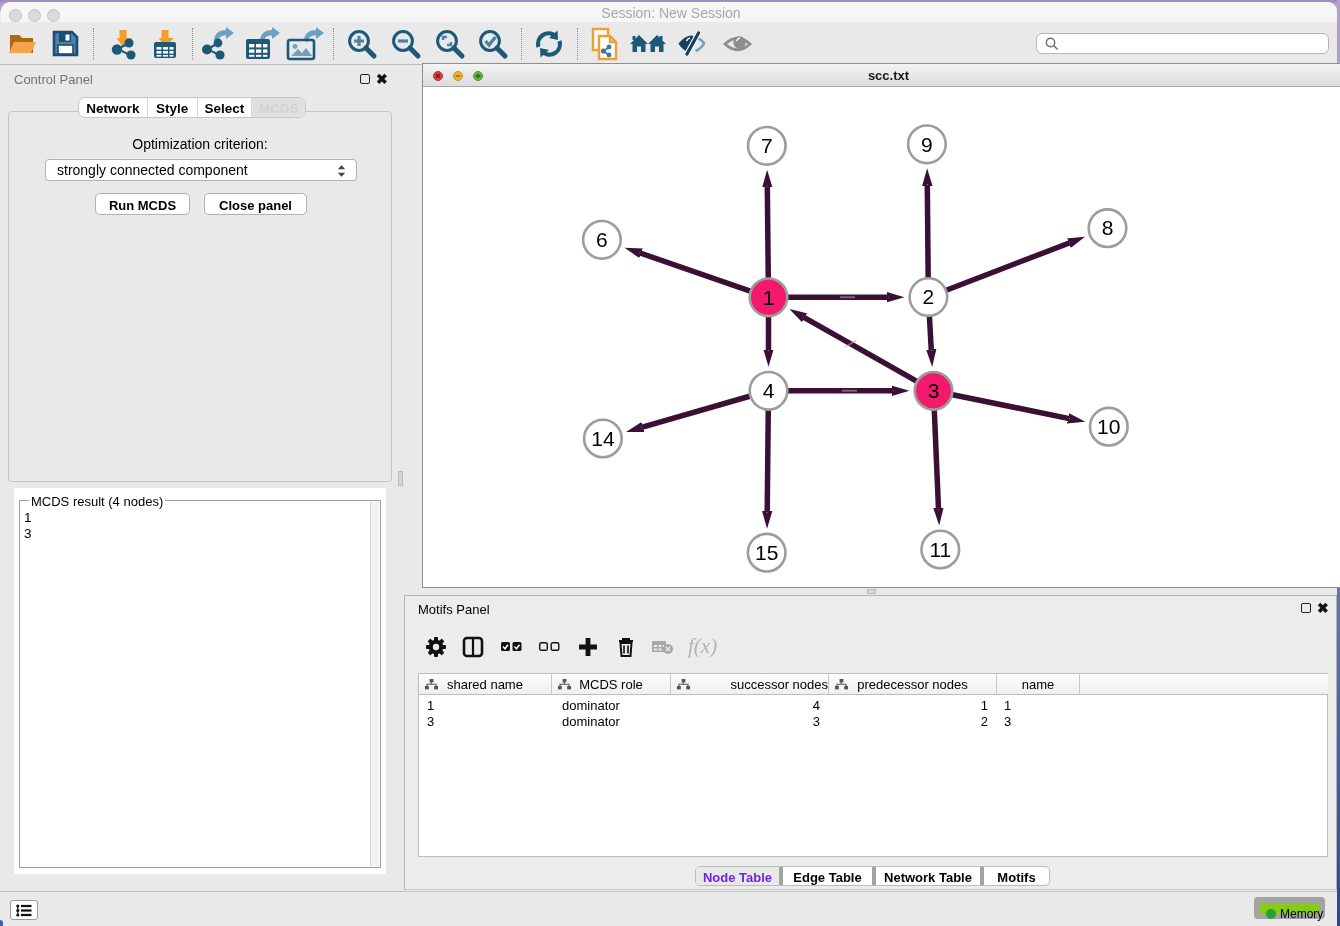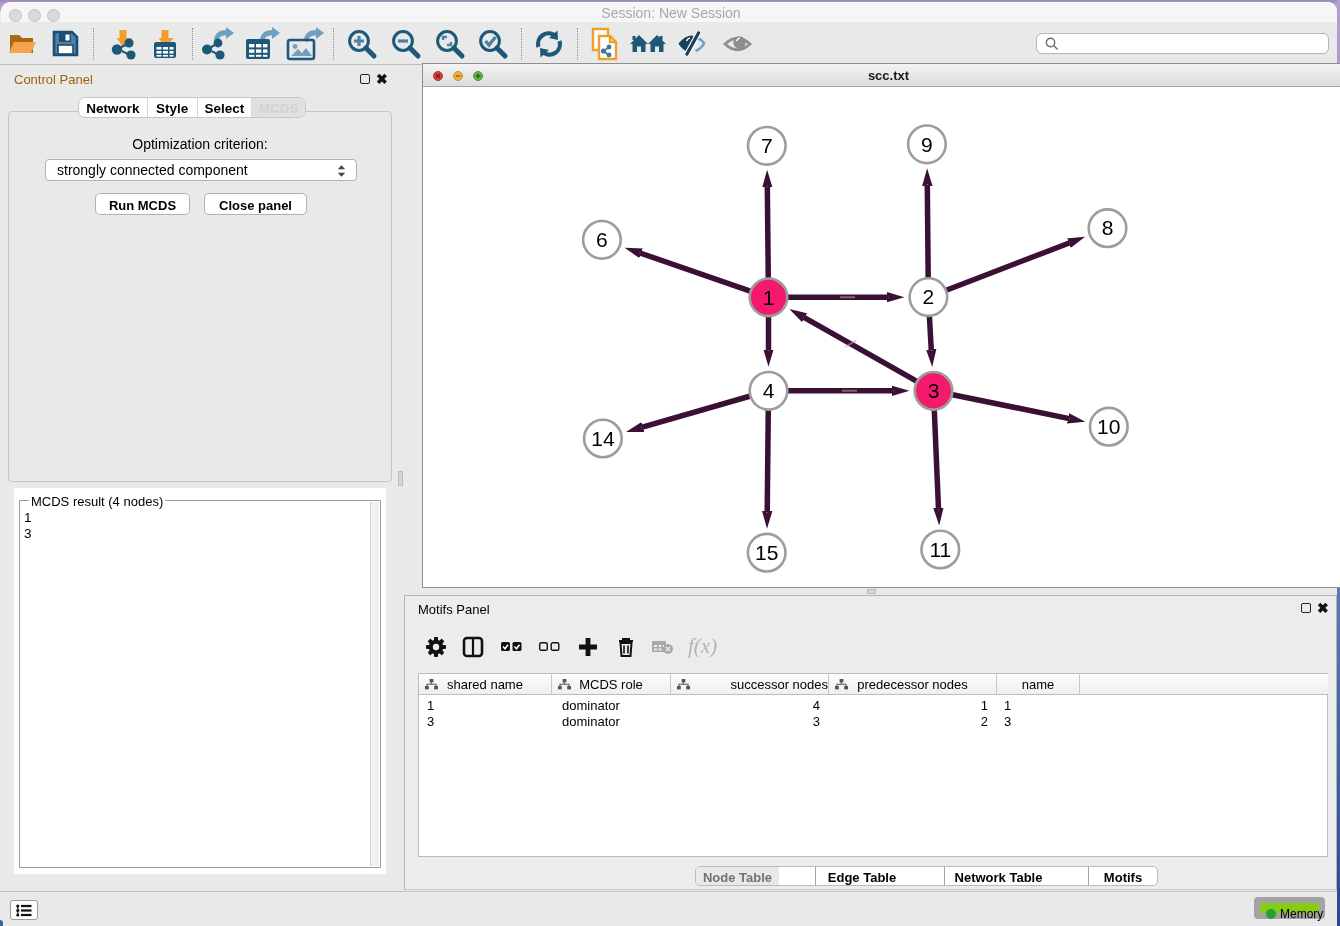--- a/index.html
+++ b/index.html
@@ -20,21 +20,21 @@
     font-size:14px; color:#a8a8a8; }
   
   #toolbar { left:0; top:22px; width:1337px; height:43px; background:#e9e9e9;
     border-bottom:1px solid #bdbdbd; }
   .tsep { position:absolute; top:6px; width:0; height:32px; border-left:1px dotted #8f8f8f; }
   .ticon { position:absolute; top:0; }
   #search { position:absolute; left:1036px; top:11px; width:293px; height:21px;
     background:#fff; border:1px solid #b5b5b5; border-radius:6px; }
   
   #cpanel { left:0; top:65px; width:393px; height:826px; background:#e9e9e9; }
-  #cpTitle { position:absolute; left:14px; top:7px; font-size:13px; color:#a16207; }
+  #cpTitle { position:absolute; left:14px; top:7px; font-size:13px; color:#737373; }
   .maxbox { position:absolute; width:10px; height:10px; border:1.6px solid #222; border-radius:2px; }
   .closex { position:absolute; font-size:14px; font-weight:bold; color:#111; }
   .tabgroup { position:absolute; display:flex; background:#fff; z-index:3;
     border:1px solid #c6c6c6; border-radius:5px; overflow:hidden; }
   .tab { font-size:13.5px; font-weight:bold; color:#000; text-align:center; padding-top:3px; height:100%; }
   .tab + .tab { border-left:1px solid #d6d6d6; }
   #cpContent { position:absolute; left:8px; top:46px; width:384px; height:371px;
     background:#e9e9e9; border:1px solid #c6c6c6; border-radius:4px; }
   #optLabel { position:absolute; left:0; width:100%; top:24px; text-align:center; font-size:14px; }
   #combo { position:absolute; left:36px; top:47px; width:312px; height:22px; background:#fff;
@@ -66,21 +66,21 @@
   #tpTitle { position:absolute; left:13px; top:6px; font-size:13px; }
   #ttable { position:absolute; left:13px; top:77px; width:910px; height:184px;
     background:#fff; border:1px solid #bcbcbc; }
   .th { position:absolute; top:0; height:21px; background:linear-gradient(#fdfdfd,#efefef);
     border-right:1px solid #c6c6c6; border-bottom:1px solid #bdbdbd;
     font-size:13px; text-align:center; padding-top:3px; }
   .cell { position:absolute; font-size:13px; height:16px; }
   .tabgroup2 { position:absolute; display:flex; background:#fff;
     border:1px solid #bbb; border-radius:5px; overflow:hidden; height:20px; }
   .tab2 { font-size:13px; font-weight:bold; text-align:center; padding-top:3px; }
-  .tab2 + .tab2 { border-left:1px solid #a3a3a3;margin-left:36px; }
+  .tab2 + .tab2 { border-left:4px solid #a3a3a3; }
   
   #status { left:0; top:891px; width:1337px; height:35px; background:#e9e9e9;
     border-top:1px solid #c3c3c3; }
   #listbtn { position:absolute; left:10px; top:8px; width:28px; height:20px; background:#fdfdfd;
     border:1px solid #9b9b9b; border-radius:3px; }
   #membtn { position:absolute; left:1254px; top:5px; width:71px; height:22px; background:#84cc16;
     border:6px solid #a3a3a3; border-radius:4px; font-size:12px; padding:4px 0 0 20px; }
 </style></head>
 <body>
 <div class="abs" id="wallTop"></div>
@@ -454,21 +454,21 @@
         <rect x="6.5" y="6" width="3" height="2"></rect>
         <rect x="11" y="6" width="1" height="2"></rect>
         <rect x="2" y="9.5" width="3" height="2"></rect>
         <rect x="6.5" y="9.5" width="3" height="2"></rect>
       </g>
       <circle cx="16" cy="10" r="5" fill="#a9a9a9"></circle>
       <path d="M14 8 l4 4 M18 8 l-4 4" stroke="#ececec" stroke-width="1.4"></path>
     </svg>
     <div style="position:absolute; left:283px; top:38px; font-family:'Liberation Serif',serif; font-style:italic; font-size:21px; color:#b3b3b3;">f(x)</div>
     <div class="tabgroup2" style="left:290px; top:270px;">
-      <div class="tab2" style="width:83px; background:#e9e9e9; color:#737373;">Node Table</div>
+      <div class="tab2" style="width:83px; background:#e9e9e9; color:#6d28d9;">Node Table</div>
       <div class="tab2" style="width:93px;">Edge Table</div>
       <div class="tab2" style="width:108px;">Network Table</div>
       <div class="tab2" style="width:69px;">Motifs</div>
     </div>
   </div>
 <div class="abs" id="status">
   <div id="listbtn">
       <svg width="16" height="13" viewBox="0 0 16 13" style="position:absolute;left:5px;top:3px;">
         <g fill="#111">
           <rect x="1.3" y="2" width="1.1" height="9"></rect>

